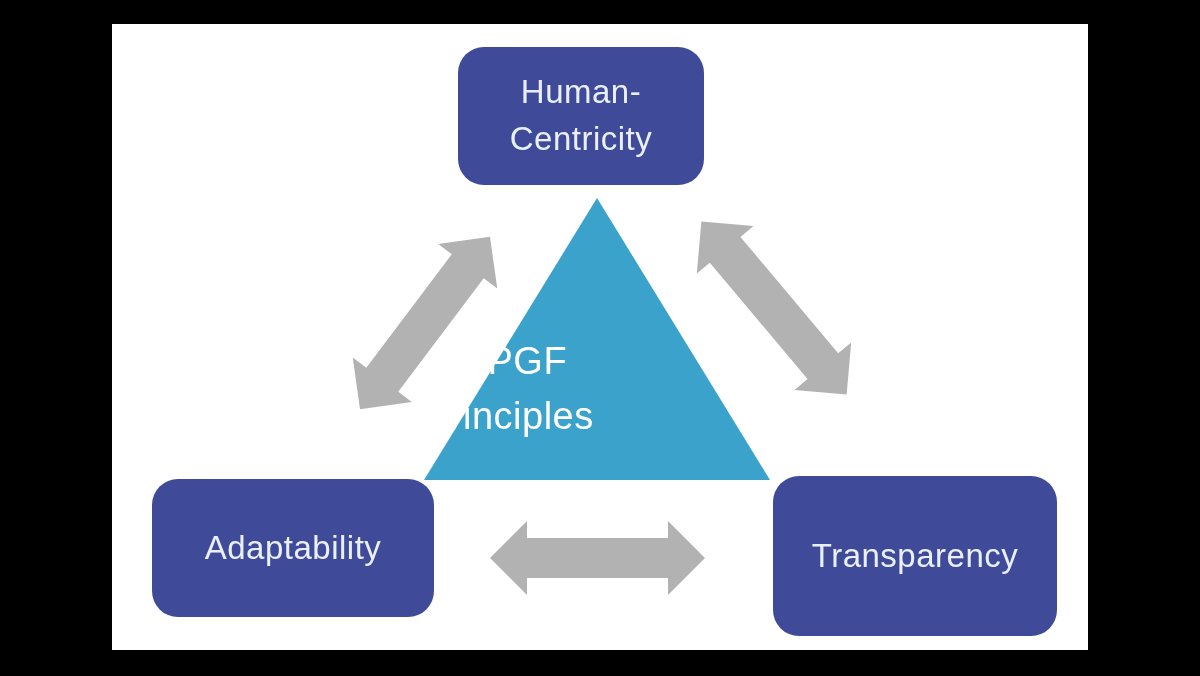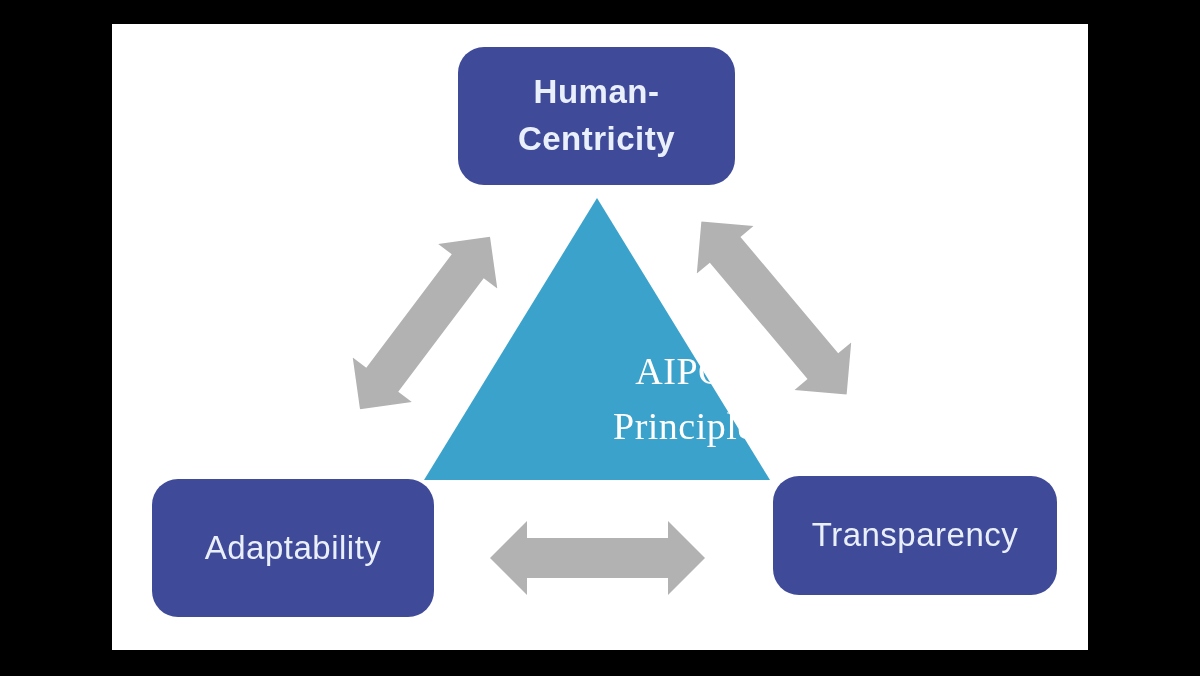--- a/index.html
+++ b/index.html
@@ -37,40 +37,39 @@
     justify-content: center;
     text-align: center;
   }
   .node-label {
     color: var(--node_text);
     font-size: 33px;
     line-height: 1.42;
     white-space: pre-line;
     letter-spacing: 0.5px;
   }
-  .node-top    { left: 458px; top: 47px;  width: 277px; height: 138px; font-weight: bold; }
+  .node-top    { left: 458px; top: 47px;  width: 246px; height: 138px; }
   .node-left   { left: 152px; top: 479px; width: 282px; height: 138px; }
-  .node-right  { left: 773px; top: 476px; width: 284px; height: 119px; }
+  .node-right  { left: 773px; top: 476px; width: 284px; height: 160px; }
   .triangle {
     position: absolute;
     left: 424px; top: 198px;
     width: 346px; height: 282px;
     background: var(--triangle_teal);
     clip-path: polygon(50% 0, 100% 100%, 0 100%);
   }
   .triangle-label {
     position: absolute;
-    left: 424px; top: 198px;
+    left: 424px; top: 188px;
     width: 346px; height: 282px;
     display: flex;
     align-items: flex-end;
-    justify-content: flex-end;
+    justify-content: flex-start;
     text-align: center;
     pointer-events: none;
-    font-family: Liberation Serif, serif;
   }
   .triangle-label span {
     color: #FFFFFF;
     font-size: 38px;
     line-height: 1.45;
     white-space: pre-line;
     letter-spacing: 0.5px;
     padding-bottom: 26px;
   }
   .arrow { position: absolute; }

